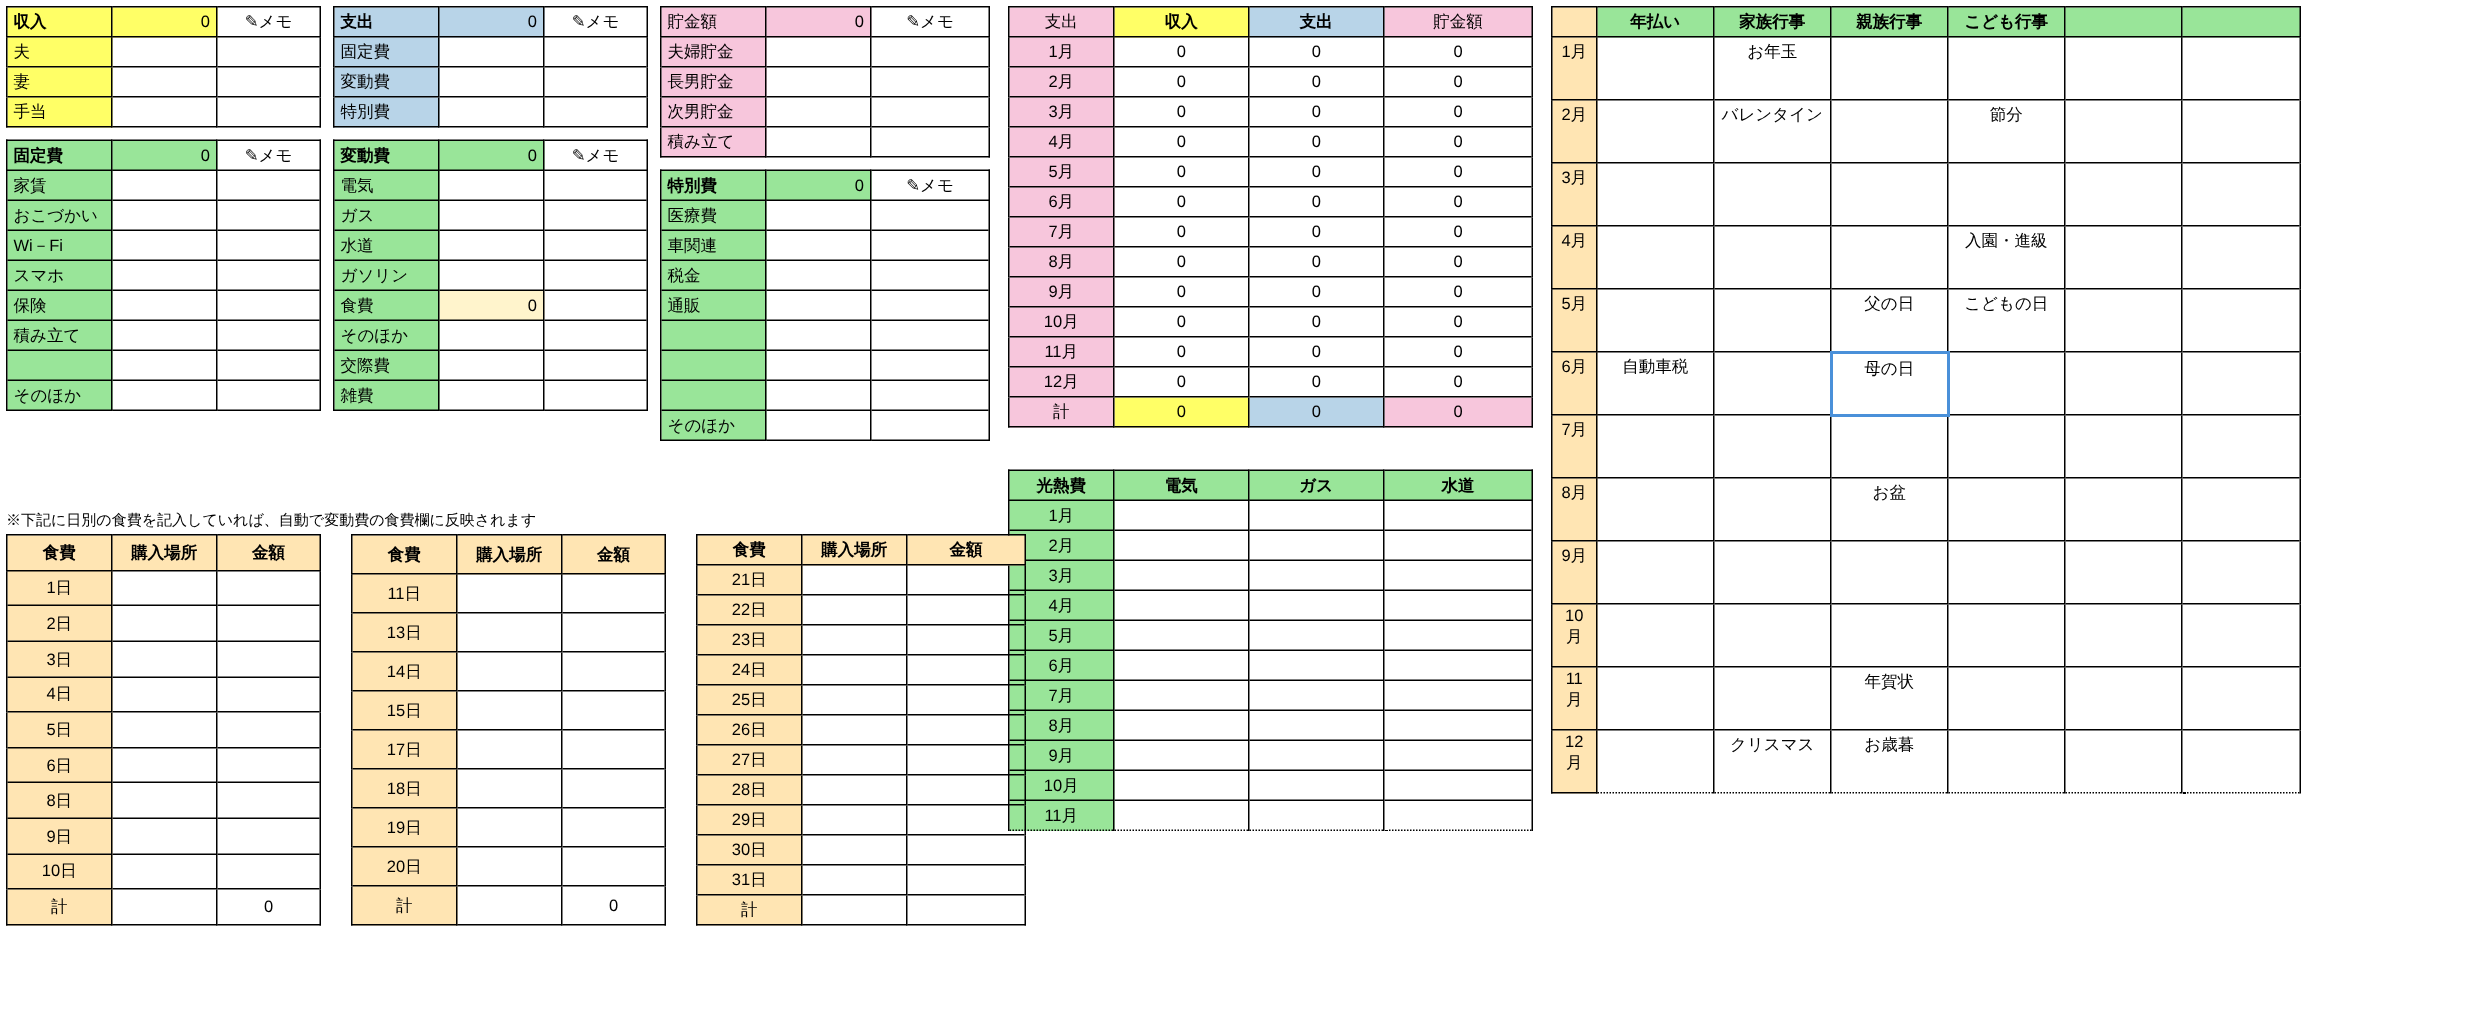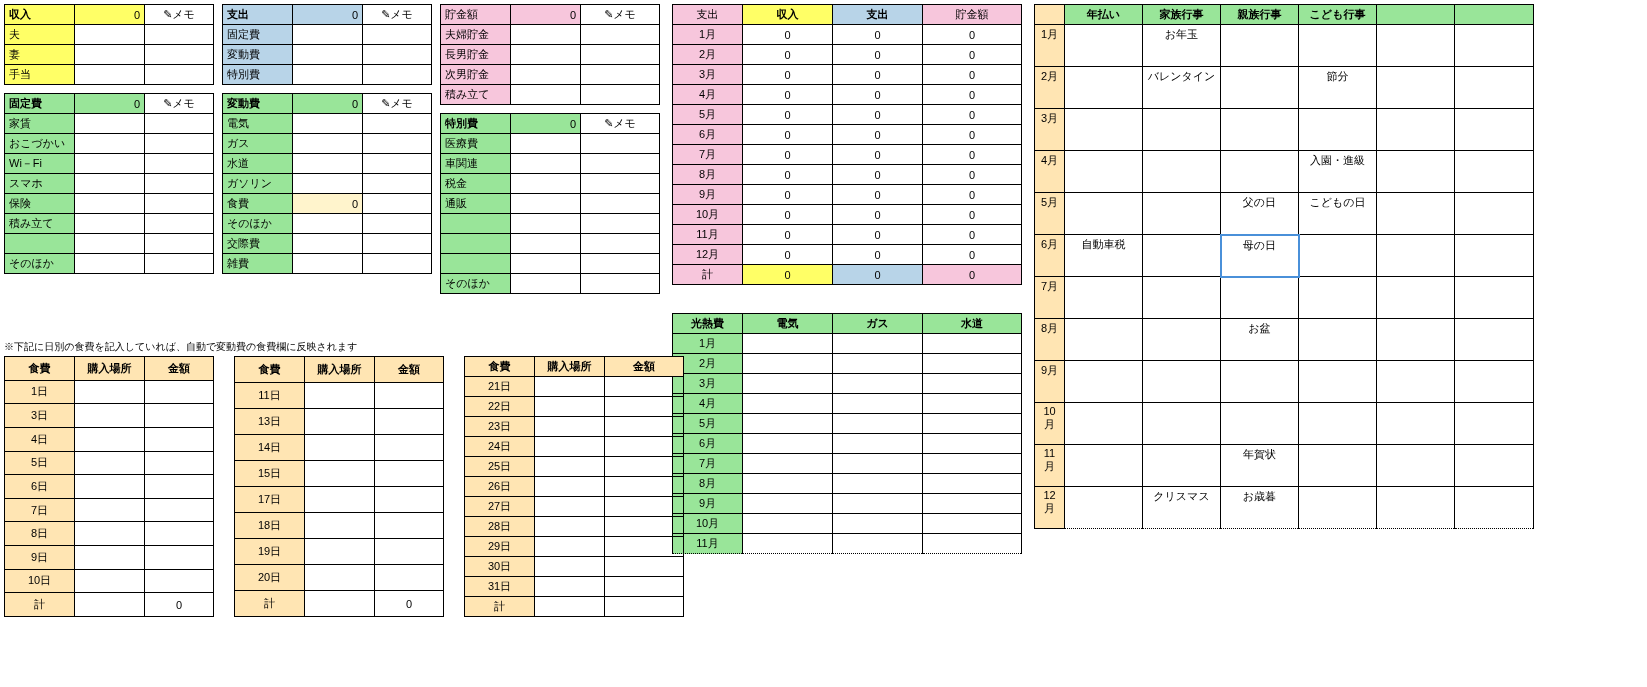--- a/index.html
+++ b/index.html
@@ -274,41 +274,41 @@
             <td class="hdr-orange ctr" style="width:70px">食費</td>
             <td class="hdr-orange ctr" style="width:70px">購入場所</td>
             <td class="hdr-orange ctr">金額</td>
           </tr>
           <tr class="dotted">
             <td class="cell-orange ctr">1日</td>
             <td></td>
             <td></td>
           </tr>
           <tr class="dotted">
+            <td class="cell-orange ctr">2日</td>
+            <td></td>
+            <td></td>
+          </tr>
+          <tr class="dotted">
             <td class="cell-orange ctr">3日</td>
             <td></td>
             <td></td>
           </tr>
           <tr class="dotted">
             <td class="cell-orange ctr">4日</td>
             <td></td>
             <td></td>
           </tr>
           <tr class="dotted">
             <td class="cell-orange ctr">5日</td>
             <td></td>
             <td></td>
           </tr>
           <tr class="dotted">
             <td class="cell-orange ctr">6日</td>
-            <td></td>
-            <td></td>
-          </tr>
-          <tr class="dotted">
-            <td class="cell-orange ctr">7日</td>
             <td></td>
             <td></td>
           </tr>
           <tr class="dotted">
             <td class="cell-orange ctr">8日</td>
             <td></td>
             <td></td>
           </tr>
           <tr class="dotted">
             <td class="cell-orange ctr">9日</td>

